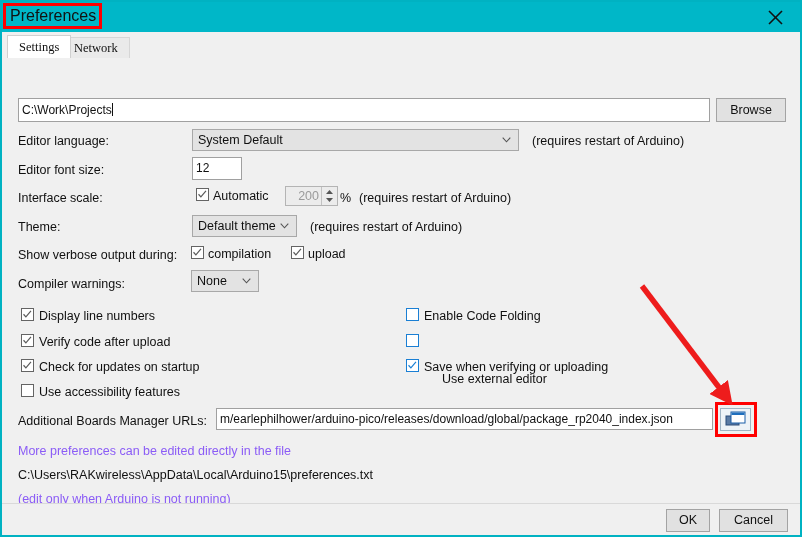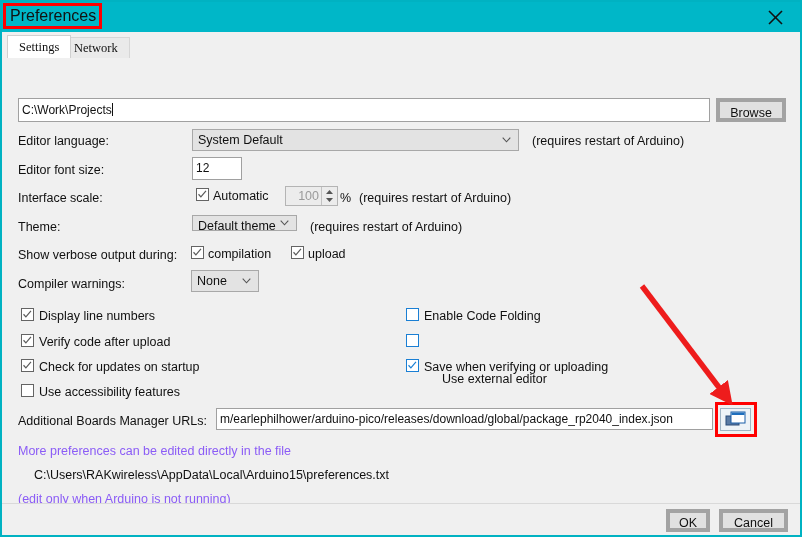--- a/index.html
+++ b/index.html
@@ -135,21 +135,21 @@
     width: 1px;
     height: 13px;
     background: #101010;
     vertical-align: -2px;
   }
 
   
   .btn {
     position: absolute;
     background: #e1e1e1;
-    border: 4px solid #a3a3a3;
+    border: 1px solid #a3a3a3;
     box-sizing: border-box;
     text-align: center;
     font-size: 12.5px;
     color: #101010;
     line-height: 22px;
     white-space: nowrap;
   }
 
   
   .combo {
@@ -287,33 +287,33 @@
     <div class="tinput" style="left:190px; top:99px; width:50px; height:23px; line-height:21px;">12</div>
 
     <div class="lbl" style="left:16px; top:132px;">Interface scale:</div>
     <div class="cb gray" style="left:194px; top:130px;">
       <svg viewBox="0 0 13 13" width="11" height="11">
         <polyline points="1.8,6.2 4.6,9.4 10.6,2.2" fill="none" stroke="#5a5a5a" stroke-width="1.4"></polyline>
       </svg>
     </div>
     <div class="cbrow-label" style="left:211px; top:131px;">Automatic</div>
     <div class="spin" style="left:283px; top:128px; width:53px; height:20px;">
-      <span class="val">100</span>
+      <span class="val">200</span>
       <span class="arrows">
         <svg viewBox="0 0 15 18" width="15" height="18">
           <polygon points="7.5,3 11,7 4,7" fill="#555555"></polygon>
           <polygon points="7.5,15 4,11 11,11" fill="#555555"></polygon>
         </svg>
       </span>
     </div>
     <div class="lbl" style="left:338px; top:132px;">%</div>
     <div class="lbl" style="left:357px; top:132px;">(requires restart of Arduino)</div>
 
     <div class="lbl" style="left:16px; top:161px;">Theme:</div>
-    <div class="combo" style="left:190px; top:157px; width:105px; height:16px;">
+    <div class="combo" style="left:190px; top:157px; width:105px; height:22px;">
       <span>Default theme</span>
       <svg class="chev" viewBox="0 0 9 6">
         <polyline points="0.7,0.7 4.5,4.8 8.3,0.7" fill="none" stroke="#555555" stroke-width="1.1"></polyline>
       </svg>
     </div>
     <div class="lbl" style="left:308px; top:161px;">(requires restart of Arduino)</div>
 
     <div class="lbl" style="left:16px; top:189px;">Show verbose output during:</div>
     <div class="cb gray" style="left:189px; top:188px;">
       <svg viewBox="0 0 13 13" width="11" height="11">
@@ -378,21 +378,21 @@
     <div class="icon-btn" style="left:718px; top:350px; width:31px; height:23px;">
       <svg width="29" height="21" viewBox="0 0 29 21">
         <rect x="5" y="7" width="13" height="9" fill="#5b7ba4" stroke="#2a4d7a" stroke-width="1"></rect>
         <rect x="10" y="3" width="14" height="11" fill="#ffffff" stroke="#1a5fa8" stroke-width="1"></rect>
         <rect x="10.5" y="3.5" width="13" height="2.5" fill="#1f6fbd"></rect>
       </svg>
     </div>
     <div class="icon-highlight" style="left:713px; top:344px; width:42px; height:35px;"></div>
 
     <div class="lbl muted" style="left:16px; top:385px;">More preferences can be edited directly in the file</div>
-    <div class="lbl" style="left:32px; top:409px;">C:\Users\RAKwireless\AppData\Local\Arduino15\preferences.txt</div>
+    <div class="lbl" style="left:16px; top:409px;">C:\Users\RAKwireless\AppData\Local\Arduino15\preferences.txt</div>
     <div class="lbl muted" style="left:16px; top:433px;">(edit only when Arduino is not running)</div>
   </div>
 
   <div class="footer">
     <div class="btn" style="left:664px; top:5px; width:44px; height:23px; line-height:21px;">OK</div>
     <div class="btn" style="left:717px; top:5px; width:69px; height:23px; line-height:21px;">Cancel</div>
   </div>
 
   <svg class="arrow-layer">
     <defs>

